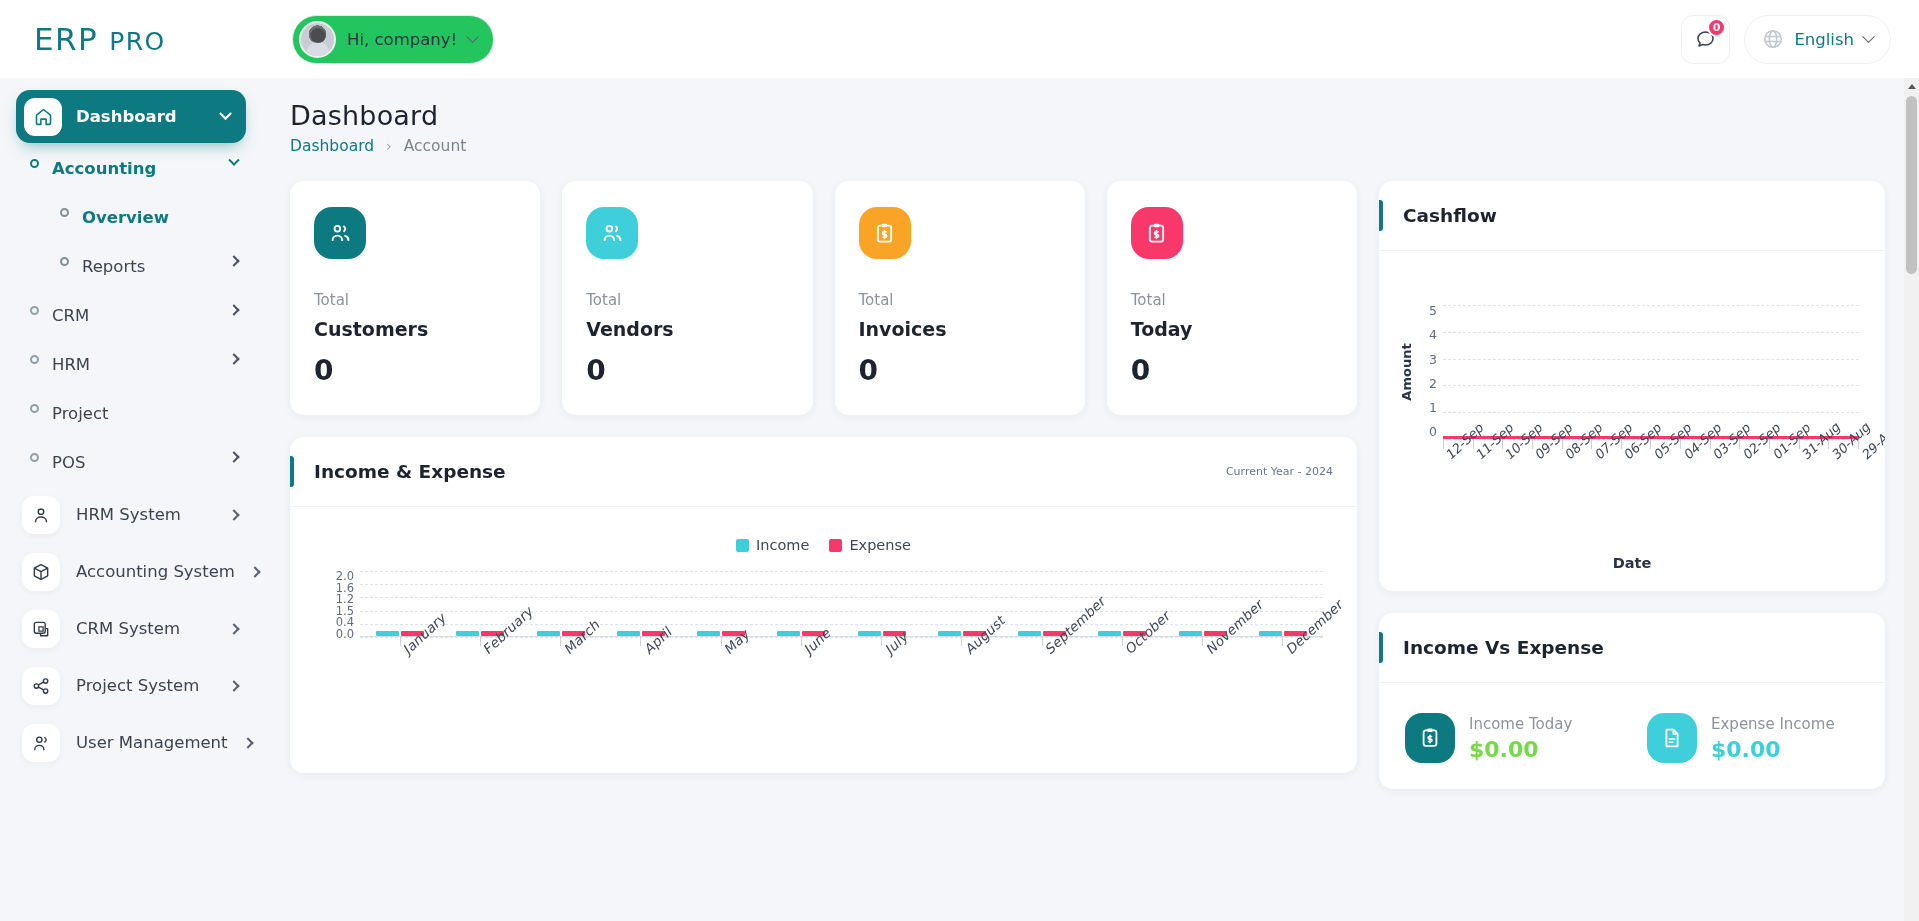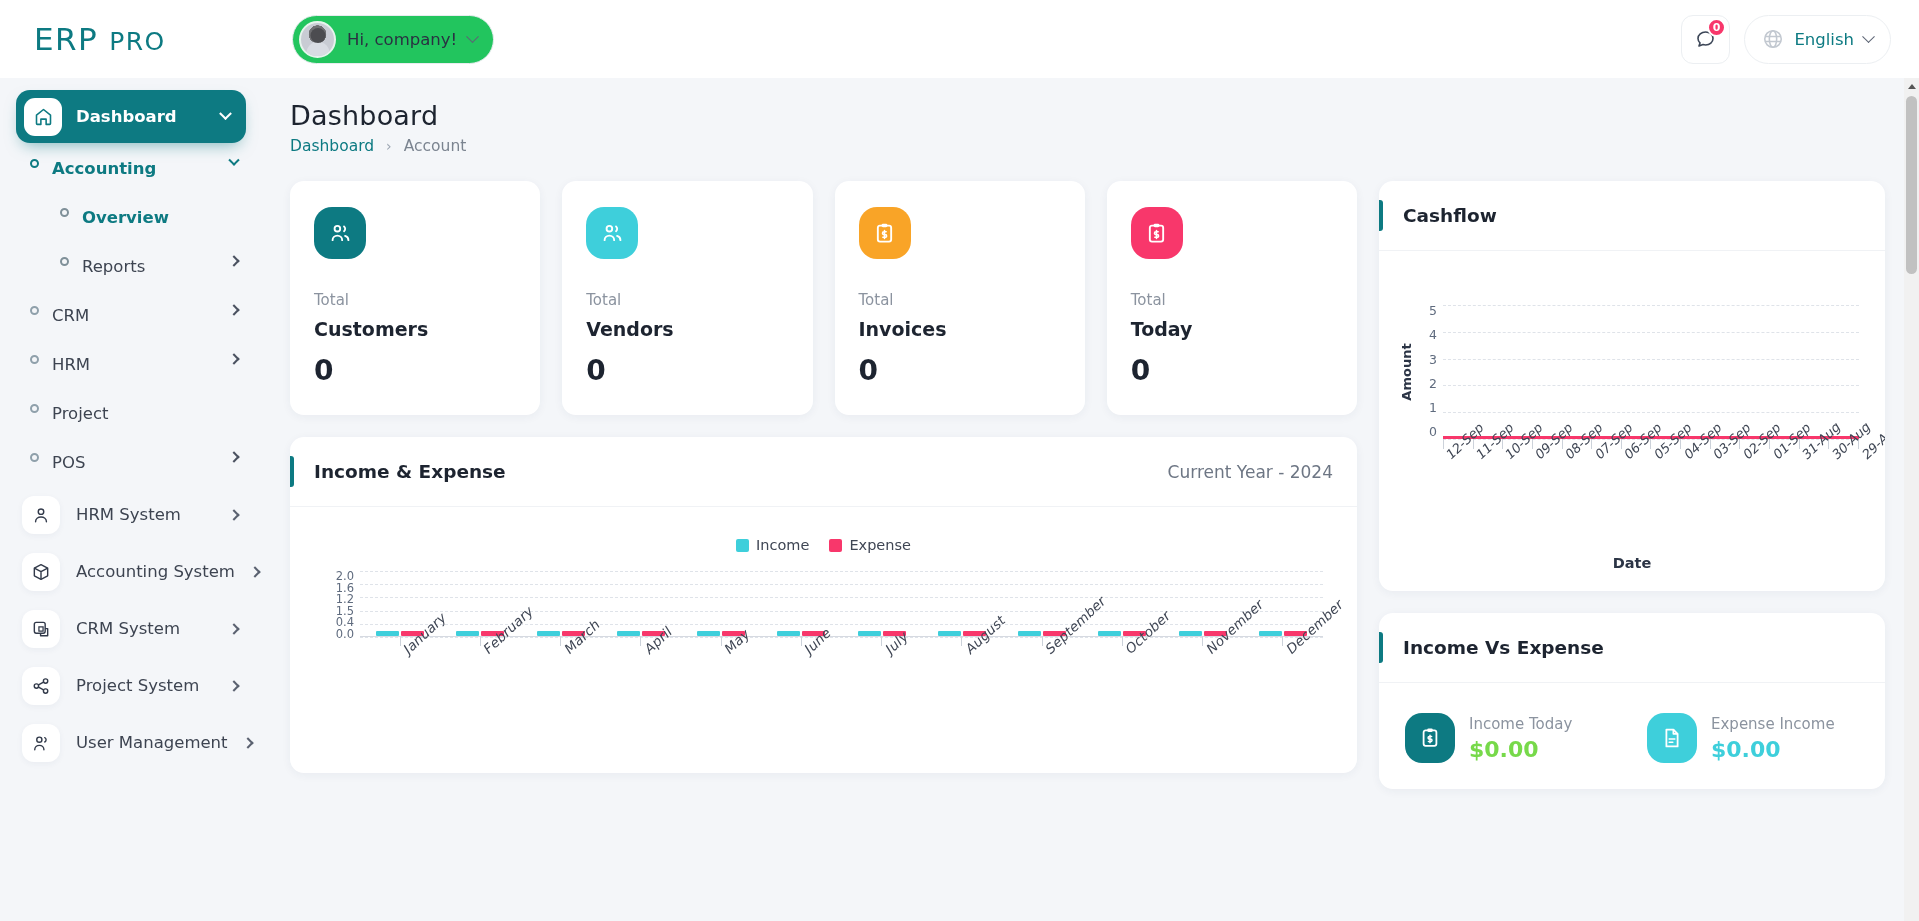--- a/index.html
+++ b/index.html
@@ -168,21 +168,21 @@
   }
   .card-head {
     height: 70px; display: flex; align-items: center; padding: 0 24px 0 0;
     border-bottom: 1px solid #f0f2f5; position: relative;
   }
   .card-head::before {
     content: ""; position: absolute; left: 0; top: 19px; bottom: 19px;
     width: 4px; background: #0d7a82; border-radius: 0 3px 3px 0;
   }
   .card-title { font-size: 18.5px; font-weight: 700; color: #1d2430; padding-left: 24px; }
-  .card-sub { margin-left: auto; font-size: 17px; color: #6d7684; }
+  .card-sub { margin-left: auto; font-size: 11px; color: #6d7684; }
 
   
   .chart-wrap { position: relative; }
   .ie-chart { height: 266px; position: relative; padding: 30px 34px 0 34px; }
   .legend { display: flex; gap: 20px; justify-content: center; align-items: center; }
   .legend-item { display: flex; align-items: center; gap: 7px; font-size: 14.5px; color: #3f4654; }
   .legend-sw { width: 13px; height: 13px; border-radius: 2px; flex: none; }
 
   .plot { position: relative; margin-top: 18px; height: 66px; }
   .ylabels {

